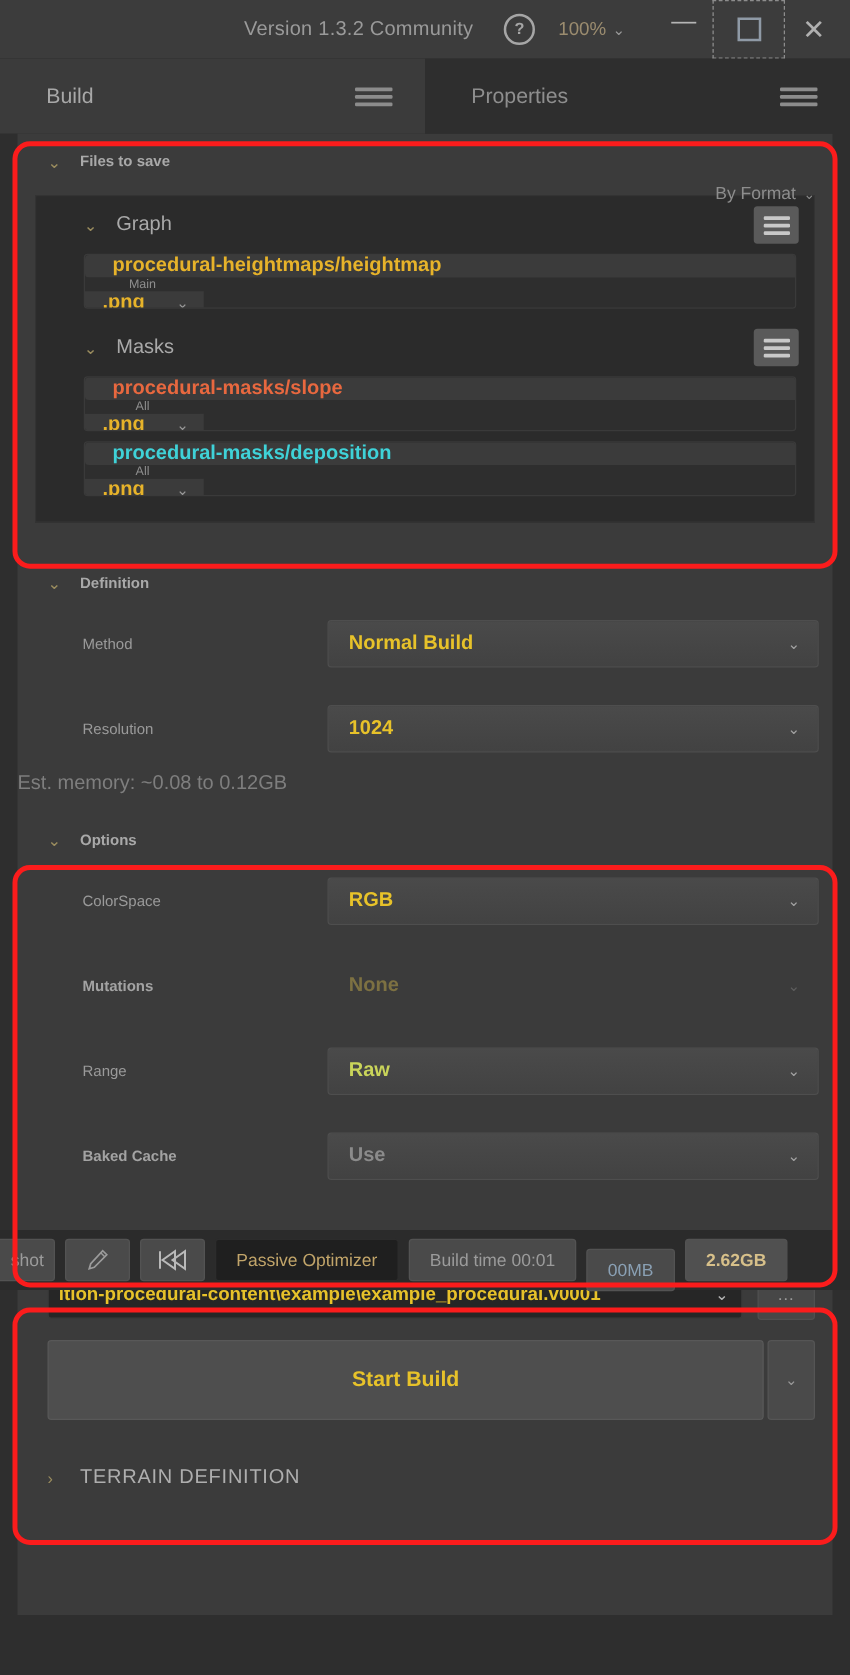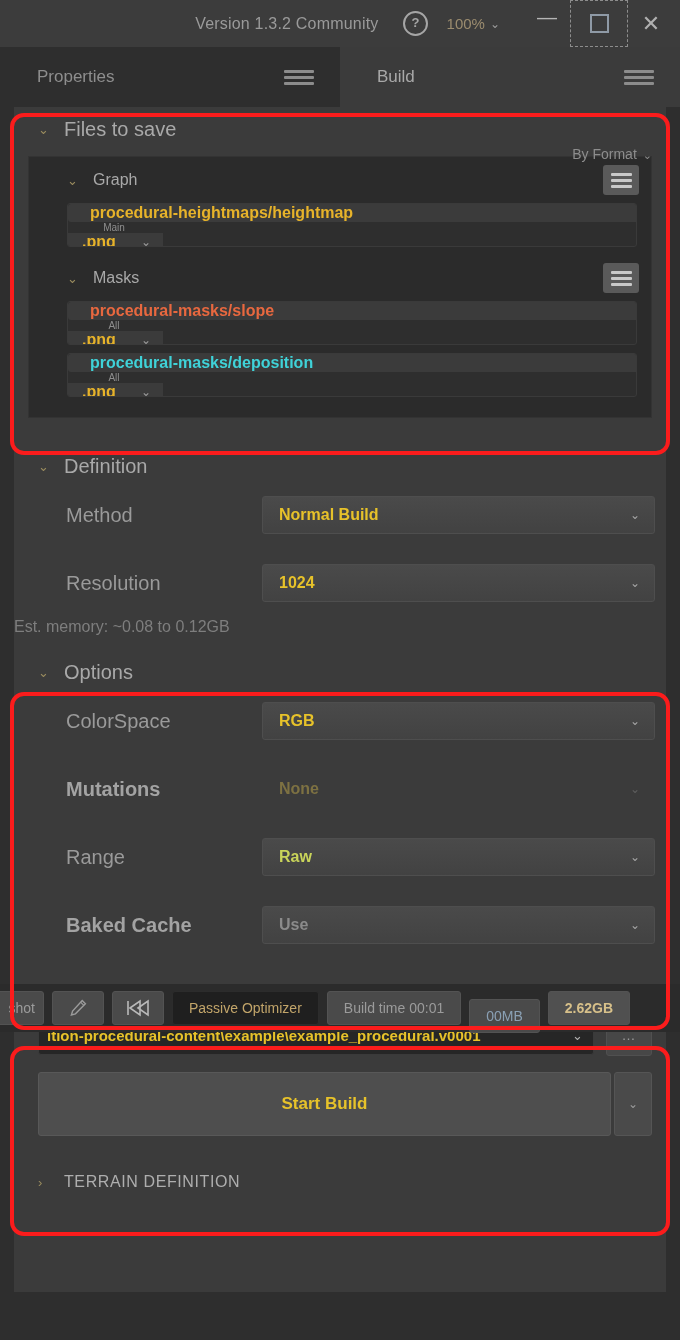--- a/index.html
+++ b/index.html
@@ -139,22 +139,23 @@
     padding-left: 24px;
   }
   .caret {
     color: #9a8c5e;
     font-size: 13px;
     width: 26px;
     display: inline-block;
   }
   .caret.right { color: #9a8c5e; }
   .sec-title {
-    font-size: 20px;
+    font-size: 12px;
     color: #a9a9a9;
+    font-weight: bold;
   }
   .by-format {
     position: absolute;
     right: 14px;
     top: 39px;
     font-size: 14px;
     color: #8d8d8d;
   }
   .by-format .cv { margin-left: 6px; font-size: 11px; }
 
@@ -244,21 +245,21 @@
   
   .prow {
     display: flex;
     align-items: center;
     height: 38px;
     margin-bottom: 30px;
   }
   .prow .plabel {
     width: 248px;
     padding-left: 52px;
-    font-size: 20px;
+    font-size: 12px;
     color: #9a9a9a;
     box-sizing: border-box;
   }
   .prow .plabel.dim { color: #a3a3a3; font-weight: bold; }
   .dd {
     flex: 1;
     margin-right: 11px;
     height: 38px;
     background: linear-gradient(#4a4a4a, #424242);
     border: 1px solid #4e4e4e;
@@ -449,30 +450,30 @@
     <span class="win-btn win-min">—</span>
 
     <span class="win-max-wrap">
       <span class="sq"></span>
     </span>
 
     <span class="win-btn win-close">✕</span>
   </div>
 
   <div class="tabbar">
-    <div class="tab tab-props">
-      <span class="tab-label">Properties</span>
+    <div class="tab tab-build">
+      <span class="tab-label">Build</span>
       <span class="hamb">
           <i></i>
           <i></i>
           <i></i>
         </span>
     </div>
-    <div class="tab tab-build">
-      <span class="tab-label">Build</span>
+    <div class="tab tab-props">
+      <span class="tab-label">Properties</span>
       <span class="hamb">
           <i></i>
           <i></i>
           <i></i>
         </span>
     </div>
   </div>
 
   <div class="body">
 

